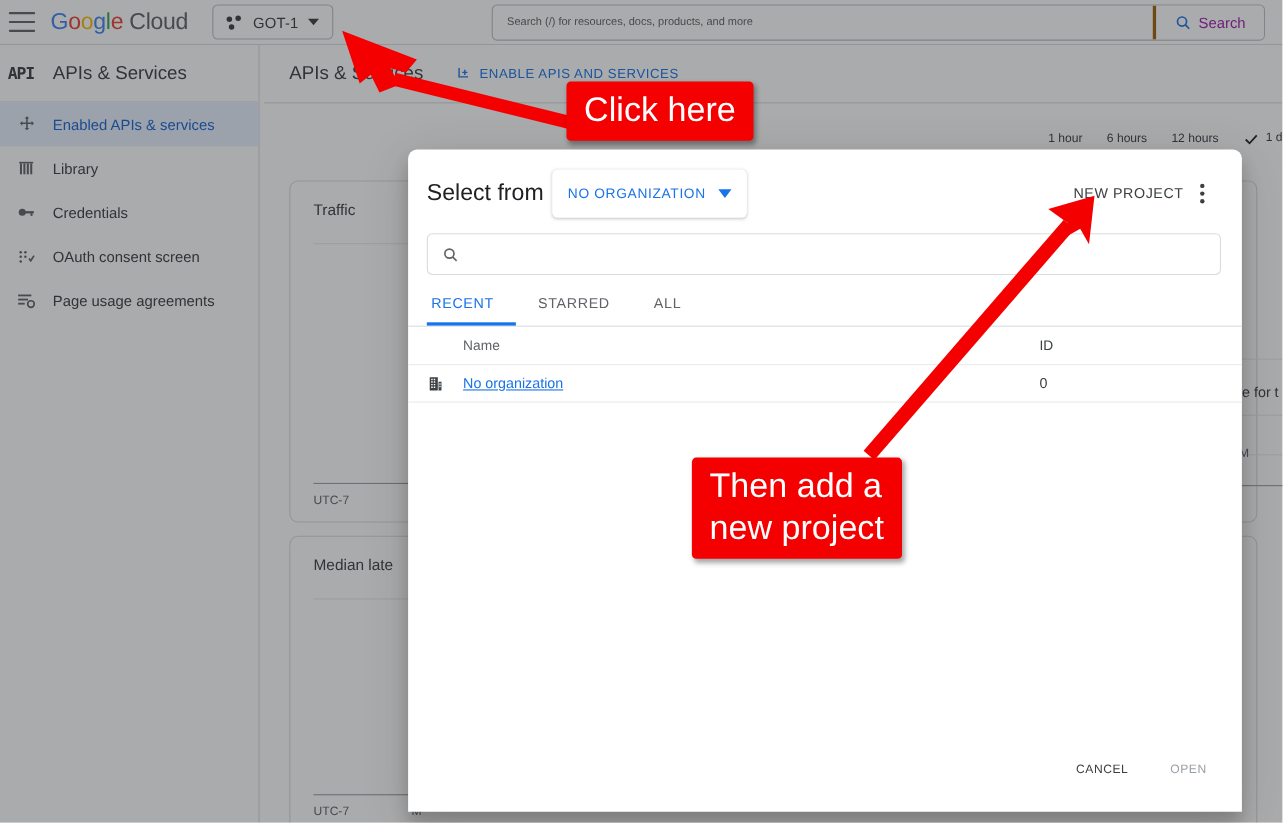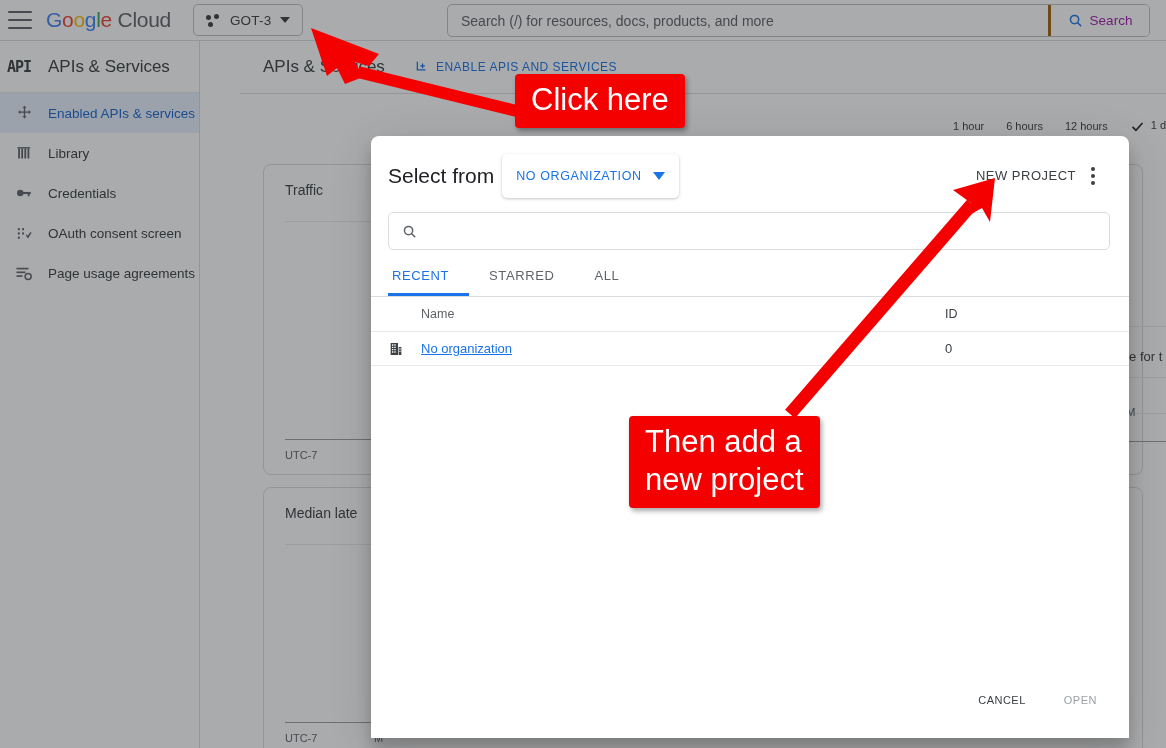--- a/index.html
+++ b/index.html
@@ -49,34 +49,34 @@
     width: 0; height: 0; border-left: 5px solid transparent;
     border-right: 5px solid transparent; border-top: 6px solid #3c4043;
   }
 
   .searchwrap {
     position: absolute; left: 447px; top: 4px; width: 703px; height: 33px;
     display: flex; border: 1px solid #bdc1c6; border-radius: 5px;
     background: #fff; overflow: hidden;
   }
   .searchwrap input {
-    flex: 1; border: none; outline: none; font-size: 14px;
+    flex: 1; border: none; outline: none; font-size: 10px;
     padding-left: 13px; color: #3c4043; background: transparent;
     font-family: "Liberation Sans", sans-serif;
   }
   .searchwrap input::placeholder { color: #5f6368; }
   .search-btn {
     width: 101px; border-left: 3px solid #a16207; display: flex;
     align-items: center; justify-content: center; gap: 7px;
     color: #a21caf; font-size: 13.5px; cursor: pointer; background: #fff;
   }
 
   
   .sidebar {
-    position: absolute; top: 41px; left: 0; width: 200px; bottom: 0;
+    position: absolute; top: 41px; left: 0; width: 236px; bottom: 0;
     background: #fff; border-right: 1px solid #dadce0;
   }
   .side-head { height: 52px; display: flex; align-items: center; padding-left: 2px;
                border-bottom: 1px solid #e8eaed; }
   .api-glyph {
     width: 34px; text-align: center; font-family: "DejaVu Sans Mono", monospace;
     font-weight: 700; font-size: 15px; color: #3c4043; letter-spacing: -1px;
   }
   .side-head-title { font-size: 17px; color: #3c4043; margin-left: 12px; }
 
@@ -223,21 +223,21 @@
       <div class="gc-logo">
         <span class="g1">G</span><span class="o1">o</span><span class="o2">o</span><span class="g2">g</span><span class="l1">l</span><span class="e1">e</span>
         <span class="cloud">Cloud</span>
       </div>
       <div class="proj-pill">
         <span class="dots-ico">
             <i></i>
             <i></i>
             <i></i>
           </span>
-        <span class="proj-name">GOT-3</span>
+        <span class="proj-name">GOT-1</span>
         <span class="caret-dn"></span>
       </div>
       <div class="searchwrap">
         <input type="text" placeholder="Search (/) for resources, docs, products, and more" style="">
         <div class="search-btn">
           <svg width="15" height="15" viewBox="0 0 24 24" fill="none" stroke="#1a73e8" stroke-width="2.4">
             <circle cx="10.5" cy="10.5" r="6.6"></circle>
               <line x1="15.5" y1="15.5" x2="21" y2="21"></line>
           </svg>
           <span>Search</span>

